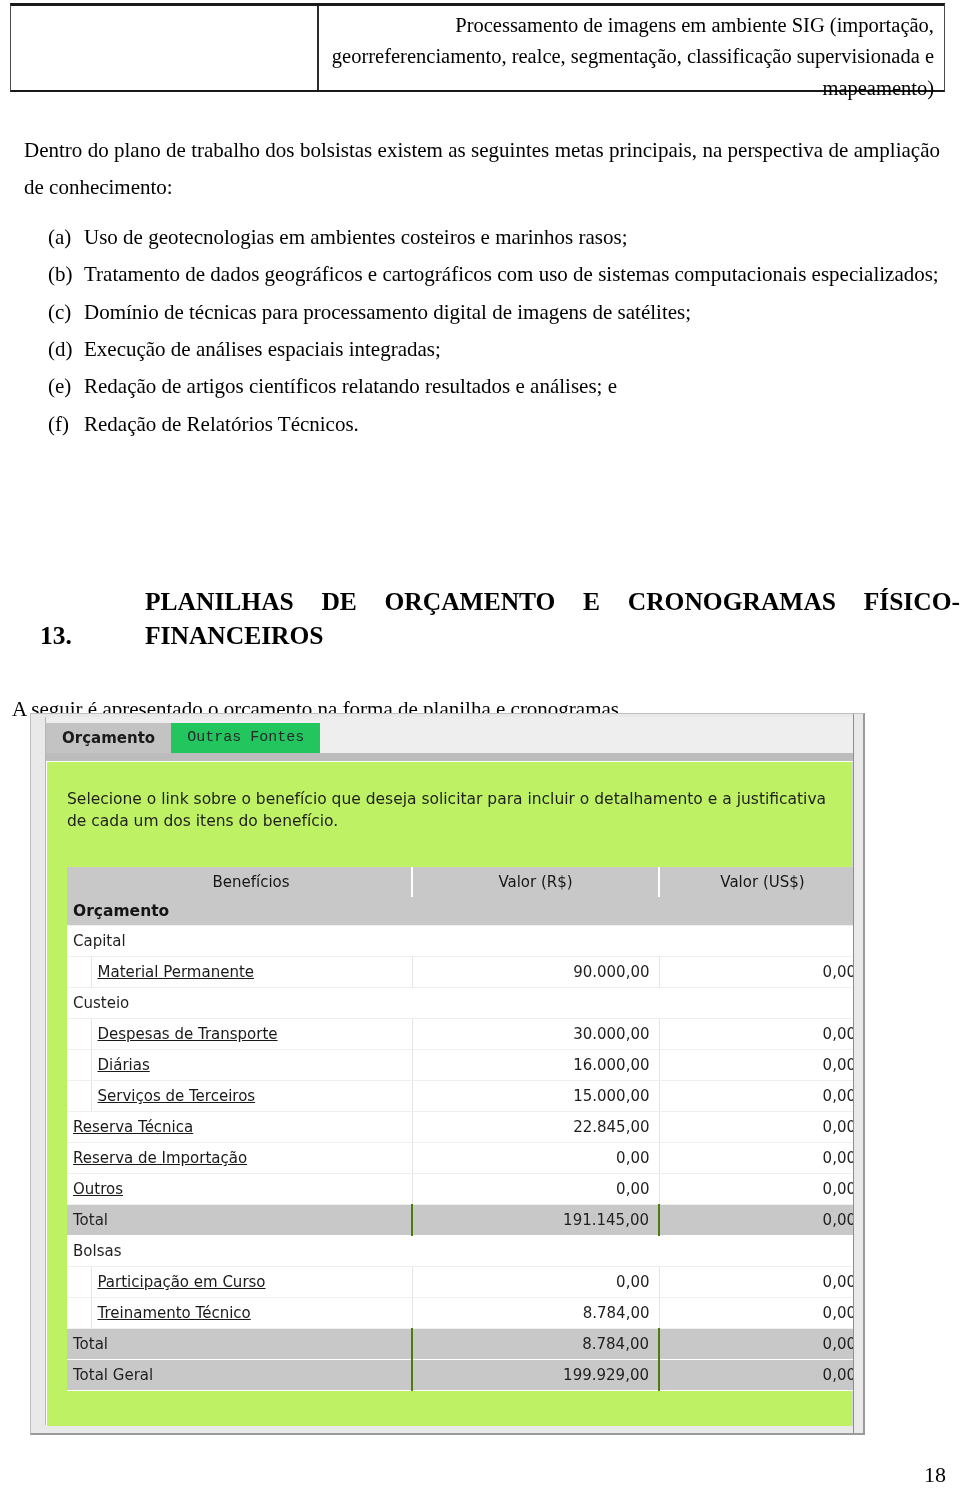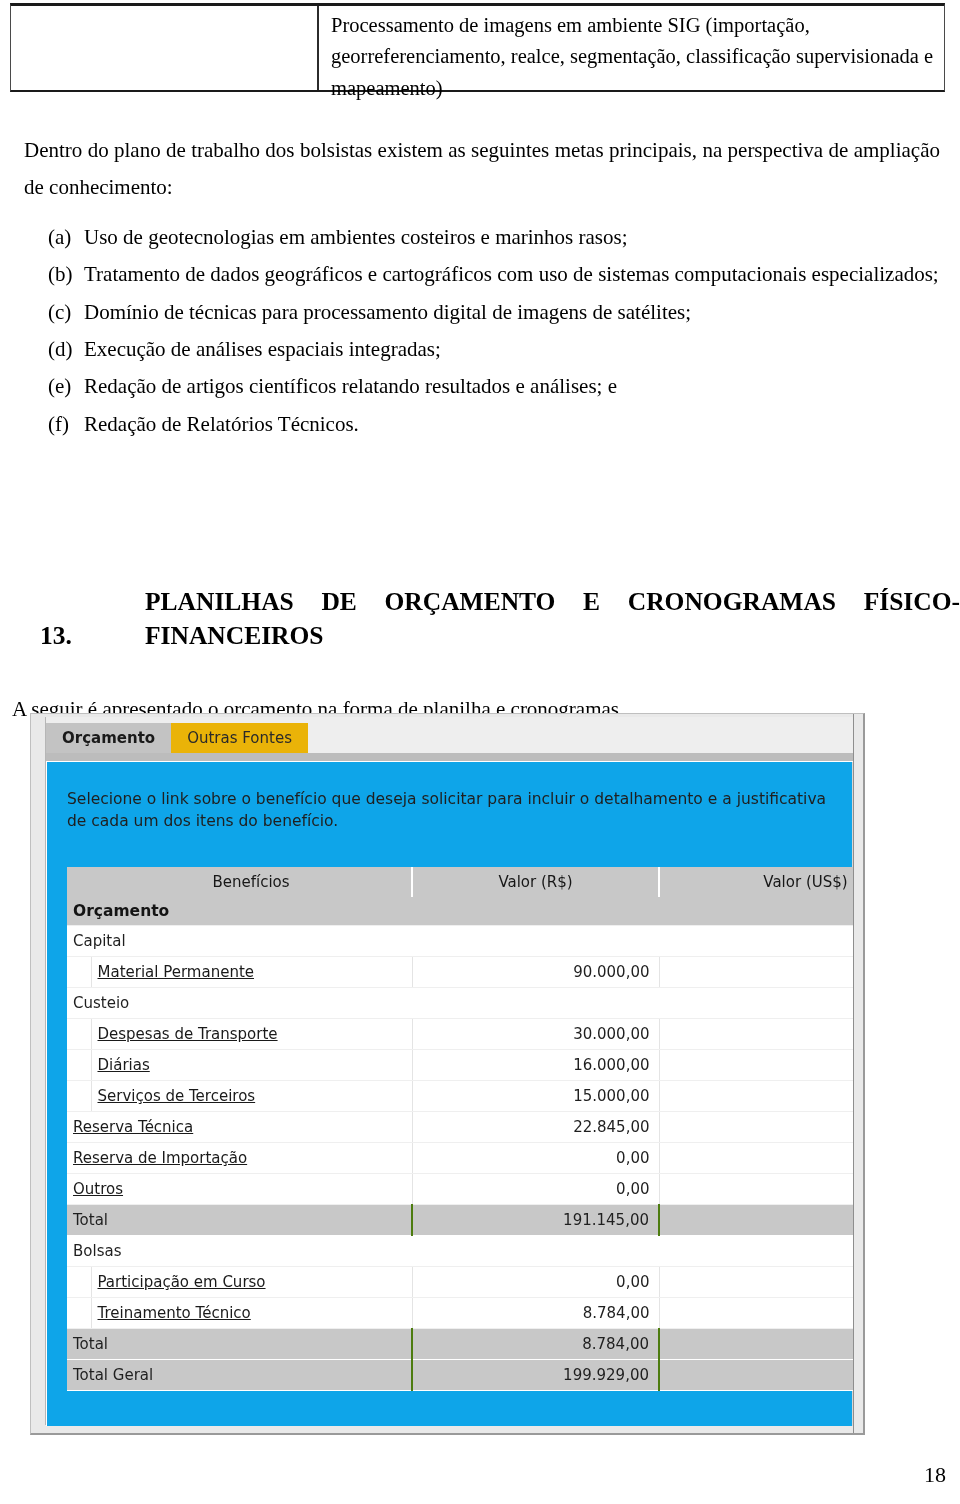--- a/index.html
+++ b/index.html
@@ -38,21 +38,21 @@
   }
   .top-table-cell-right {
     flex: 1;
     box-sizing: border-box;
     padding: 4px 10px 0 12px;
   }
   .top-table-cell-right p {
     margin: 0;
     font-size: 20.5px;
     line-height: 1.53;
-    text-align: left;
+    text-align: right;
   }
 
   
   .prose {
     position: absolute;
     left: 12px;
     top: 120px;
     width: 940px;
   }
   .para-justify {
@@ -158,37 +158,38 @@
     font-size: 15px;
     box-sizing: border-box;
     white-space: nowrap;
   }
   .tab.active {
     background: #c3c3c3;
     font-weight: bold;
     color: #1a1a1a;
   }
   .tab.inactive {
-    background: #eab308;
+    background: #22c55e;
     color: #2a2a2a;
+    font-family: Liberation Mono, monospace;
   }
   .tabbar-fill {
     flex: 1;
     height: 30px;
     background: #eeeeee;
   }
   .tab-underline {
     height: 8px;
     background: #bcbcbc;
     border-bottom: 1px solid #ffffff;
   }
 
   
   .panel {
-    background: #0ea5e9;
+    background: #bef264;
     border-left: 1px solid #ffffff;
     border-right: 1px solid #d6d6d6;
     padding: 26px 20px 20px 20px;
     box-sizing: border-box;
     height: calc(100% - 44px);
   }
   .hint {
     font-size: 15.5px;
     line-height: 1.45;
     margin: 0 0 34px 0;
@@ -216,21 +217,21 @@
     background: #c8c8c8;
     font-weight: normal;
     font-size: 15px;
     color: #171717;
     padding: 6px 0;
     border-right: 2px solid #ffffff;
   }
   .grid thead th.col-indent { width: 24px; border-right: none; }
   .grid thead th.col-label  { width: 320px; border-right: 2px solid #ffffff; }
   .grid thead th.col-brl    { width: 245px; text-align: center; }
-  .grid thead th.col-usd    { width: 205px; border-right: none; padding-left: 43px; }
+  .grid thead th.col-usd    { width: 205px; border-right: none; }
 
   .grid td {
     padding: 6px 0;
     border-bottom: 1px solid #efefef;
     background: #ffffff;
   }
   .grid td.indent {
     width: 24px;
     border-right: 1px solid #e4e4e4;
   }

